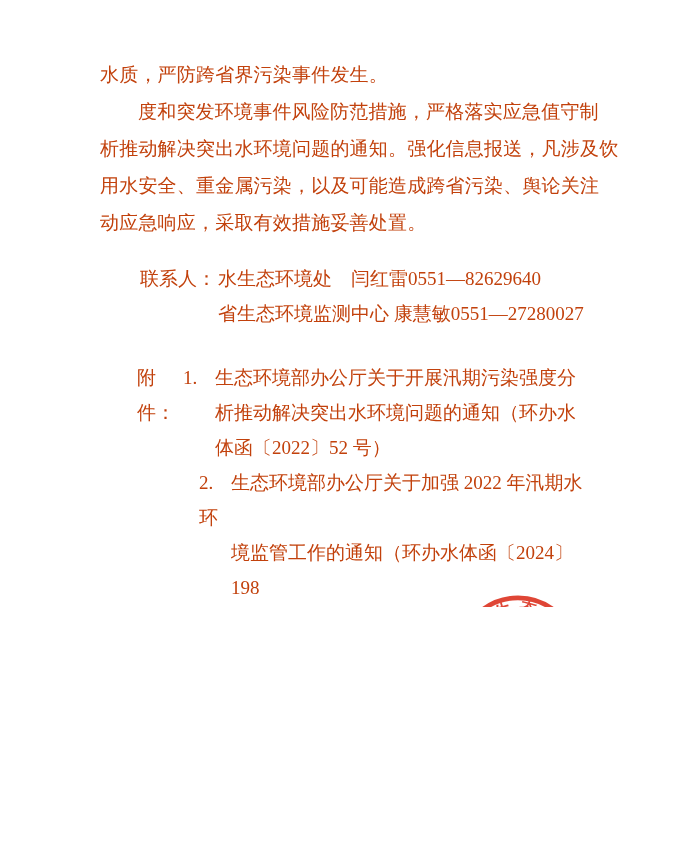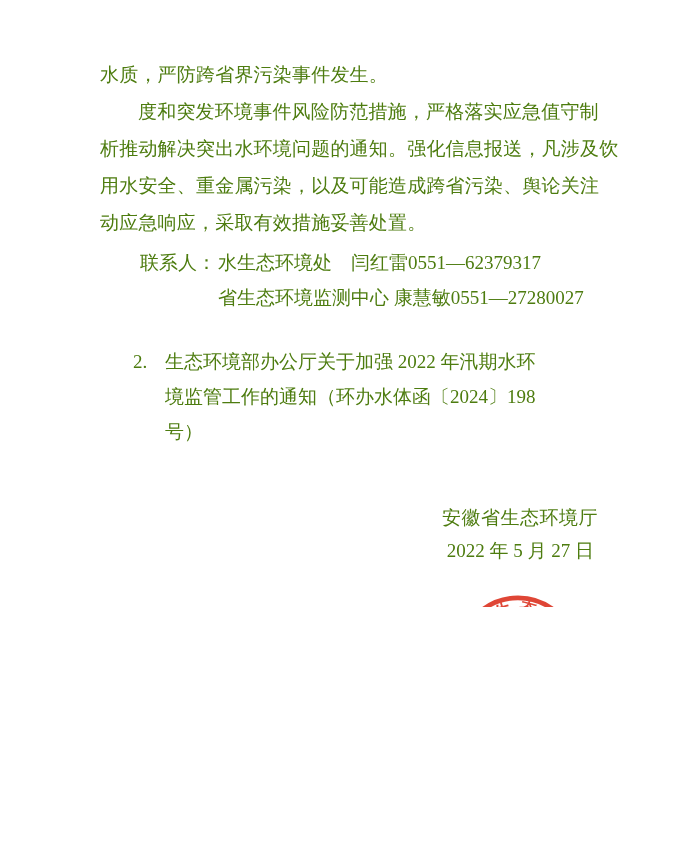--- a/index.html
+++ b/index.html
@@ -3,44 +3,44 @@
 <meta charset="utf-8">
 <style>
   html, body { margin: 0; padding: 0; background: #ffffff; }
   .page {
     position: relative;
     width: 688px;
     height: 607px;
     background: #ffffff;
     overflow: hidden;
     font-family: "Liberation Serif", "DejaVu Serif", serif;
-    color: #4d7c0f;
+    color: #c2410c;
   }
   .content {
     position: absolute;
     left: 100px;
     top: 56px;
     width: 500px;
   }
   .body-text { font-size: 19px; line-height: 37px; letter-spacing: 0.2px; }
   .body-line { white-space: nowrap; }
   .indent2 { text-indent: 38px; }
 
-  .contact-block { margin-top: 4px; font-size: 19px; line-height: 35px; }
+  .contact-block { margin-top: 20px; font-size: 19px; line-height: 35px; }
   .contact-row { margin-left: 40px; display: flex; }
   .contact-label { display: inline-block; width: 78px; flex: 0 0 78px; }
   .contact-cont { margin-left: 118px; }
 
   .att-block { margin-top: 29px; font-size: 19px; line-height: 35px; }
   .att-row { margin-left: 37px; display: flex; }
   .att-label { display: inline-block; width: 46px; flex: 0 0 46px; }
   .att-item { }
   .att-num { display: inline-block; width: 32px; }
   .att-cont { padding-left: 32px; }
-  .att-row2 { margin-left: 33px; }
+  .att-row2 { margin-left: 99px; }
 
   .sig-block {
     margin-top: 52px;
     font-size: 19px;
     line-height: 33px;
     text-align: right;
   }
   .sig-agency { margin-right: 2px; letter-spacing: 0.5px; }
   .sig-date { margin-right: 6px; }
 
@@ -68,26 +68,36 @@
       <div class="body-line">水质，严防跨省界污染事件发生。</div>
       <div class="body-line indent2">度和突发环境事件风险防范措施，严格落实应急值守制</div>
       <div class="body-line">析推动解决突出水环境问题的通知。强化信息报送，凡涉及饮</div>
       <div class="body-line">用水安全、重金属污染，以及可能造成跨省污染、舆论关注</div>
       <div class="body-line">动应急响应，采取有效措施妥善处置。</div>
     </div>
 
     <div class="contact-block">
       <div class="contact-row">
         <span class="contact-label">联系人：</span>
-        <span>水生态环境处　闫红雷0551—62379317</span>
+        <span>水生态环境处　闫红雷0551—82629640</span>
       </div>
       <div class="contact-cont">省生态环境监测中心 康慧敏0551—27280027</div>
     </div>
 
     <div class="att-block">
+      <div class="att-row">
+        <span class="att-label">附件：</span>
+        <div class="att-item">
+          <div>
+            <span class="att-num">1.</span><span>生态环境部办公厅关于开展汛期污染强度分</span>
+          </div>
+          <div class="att-cont">析推动解决突出水环境问题的通知（环办水</div>
+          <div class="att-cont">体函〔2022〕52 号）</div>
+        </div>
+      </div>
       <div class="att-row att-row2">
         <div class="att-item">
           <div>
             <span class="att-num">2.</span><span>生态环境部办公厅关于加强 2022 年汛期水环</span>
           </div>
           <div class="att-cont">境监管工作的通知（环办水体函〔2024〕198</div>
           <div class="att-cont">号）</div>
         </div>
       </div>
     </div>

